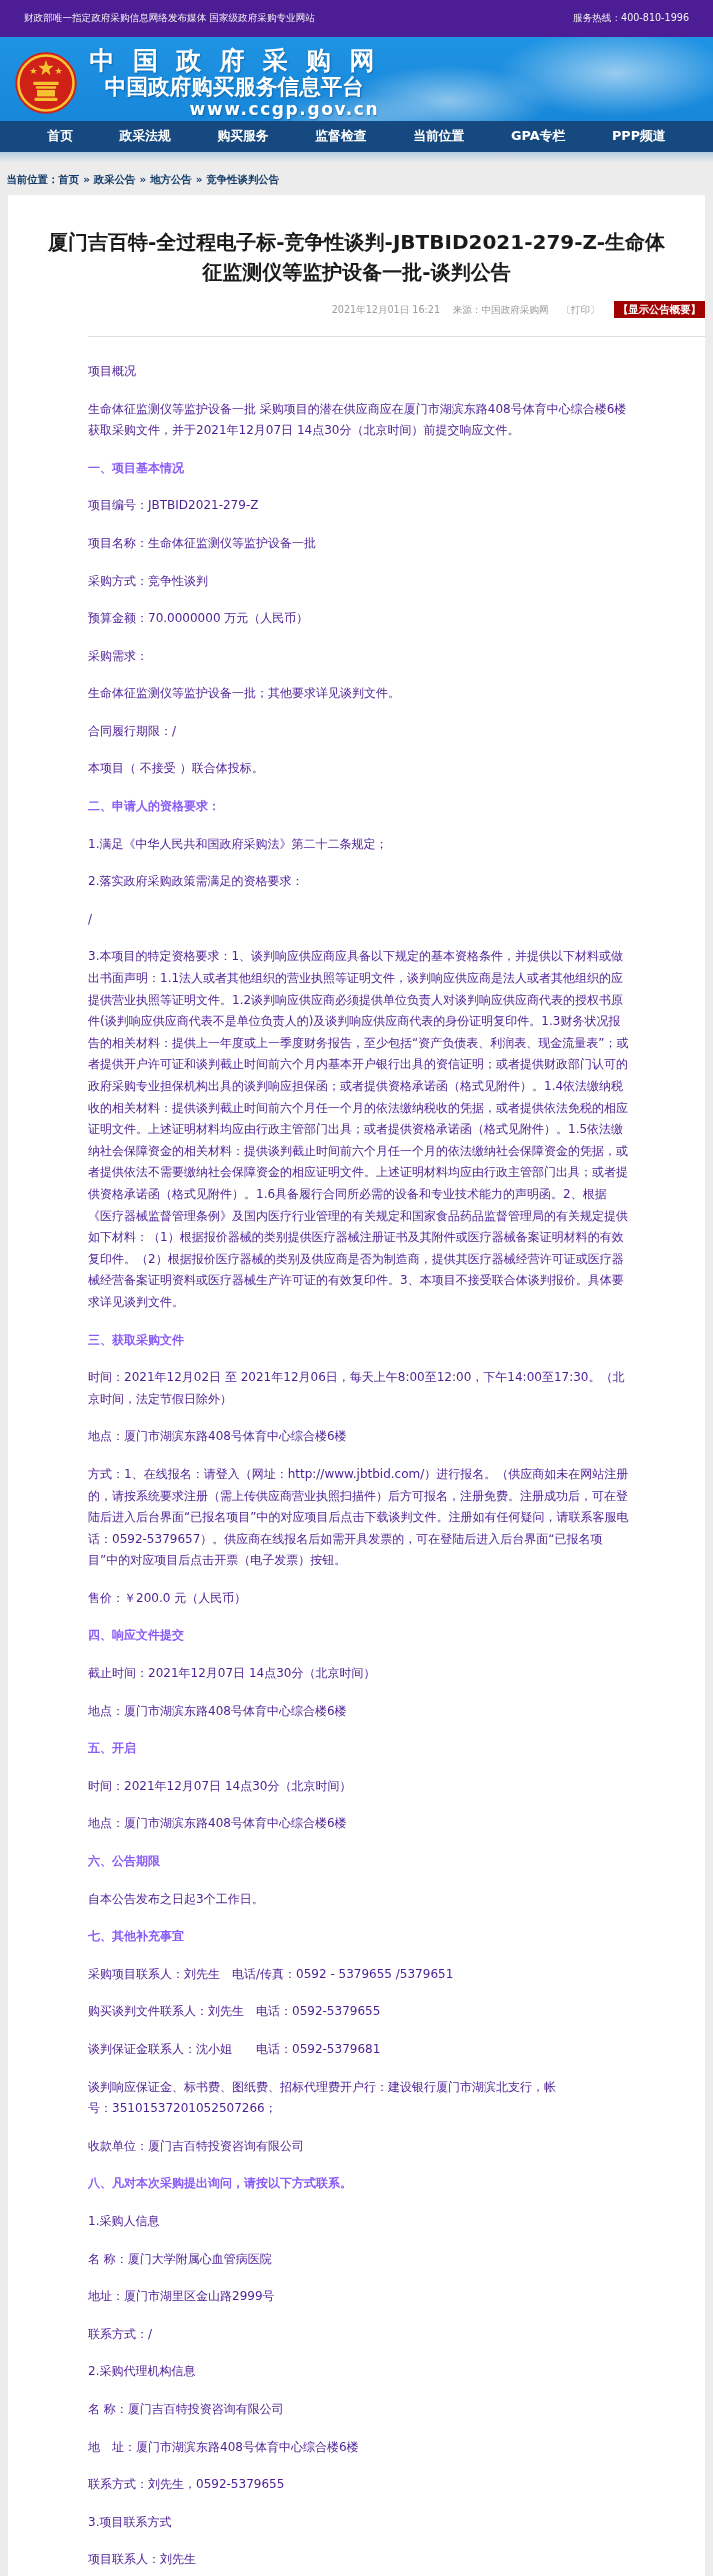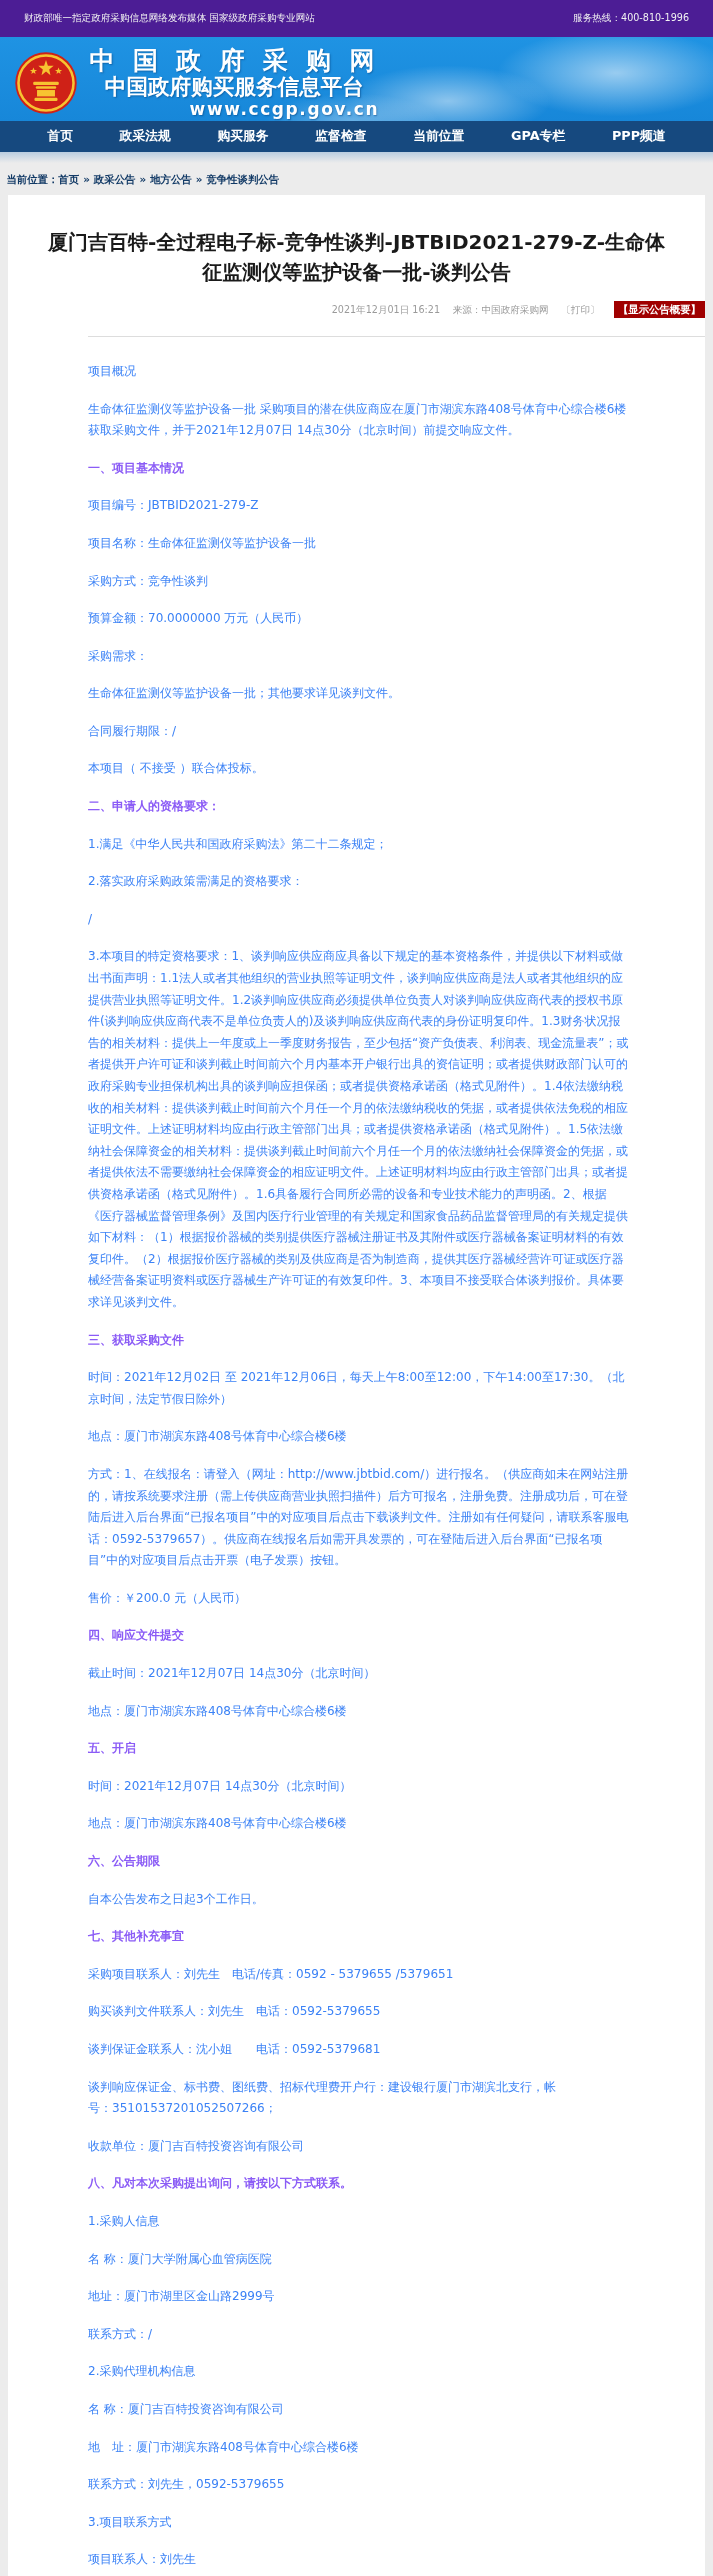--- a/index.html
+++ b/index.html
@@ -90,21 +90,21 @@
     cursor:pointer;
   }
   .divider{border:none;border-top:0.8px solid #ddd;margin:17.6px 0 0 80px;}
   .article-body{
     padding:24px 76px 0 80px;
   }
   .para{
     font-size:12px;
     line-height:21.6px;
     margin:0 0 16px 0;
-    color:#3b82f6;
+    color:#4c1d95;
     white-space:pre-line;
     word-break:break-all;
   }
   .para.heading{
     font-weight:bold;color:#8b5cf6;
   }
 </style>
 </head>
 <body>
 

